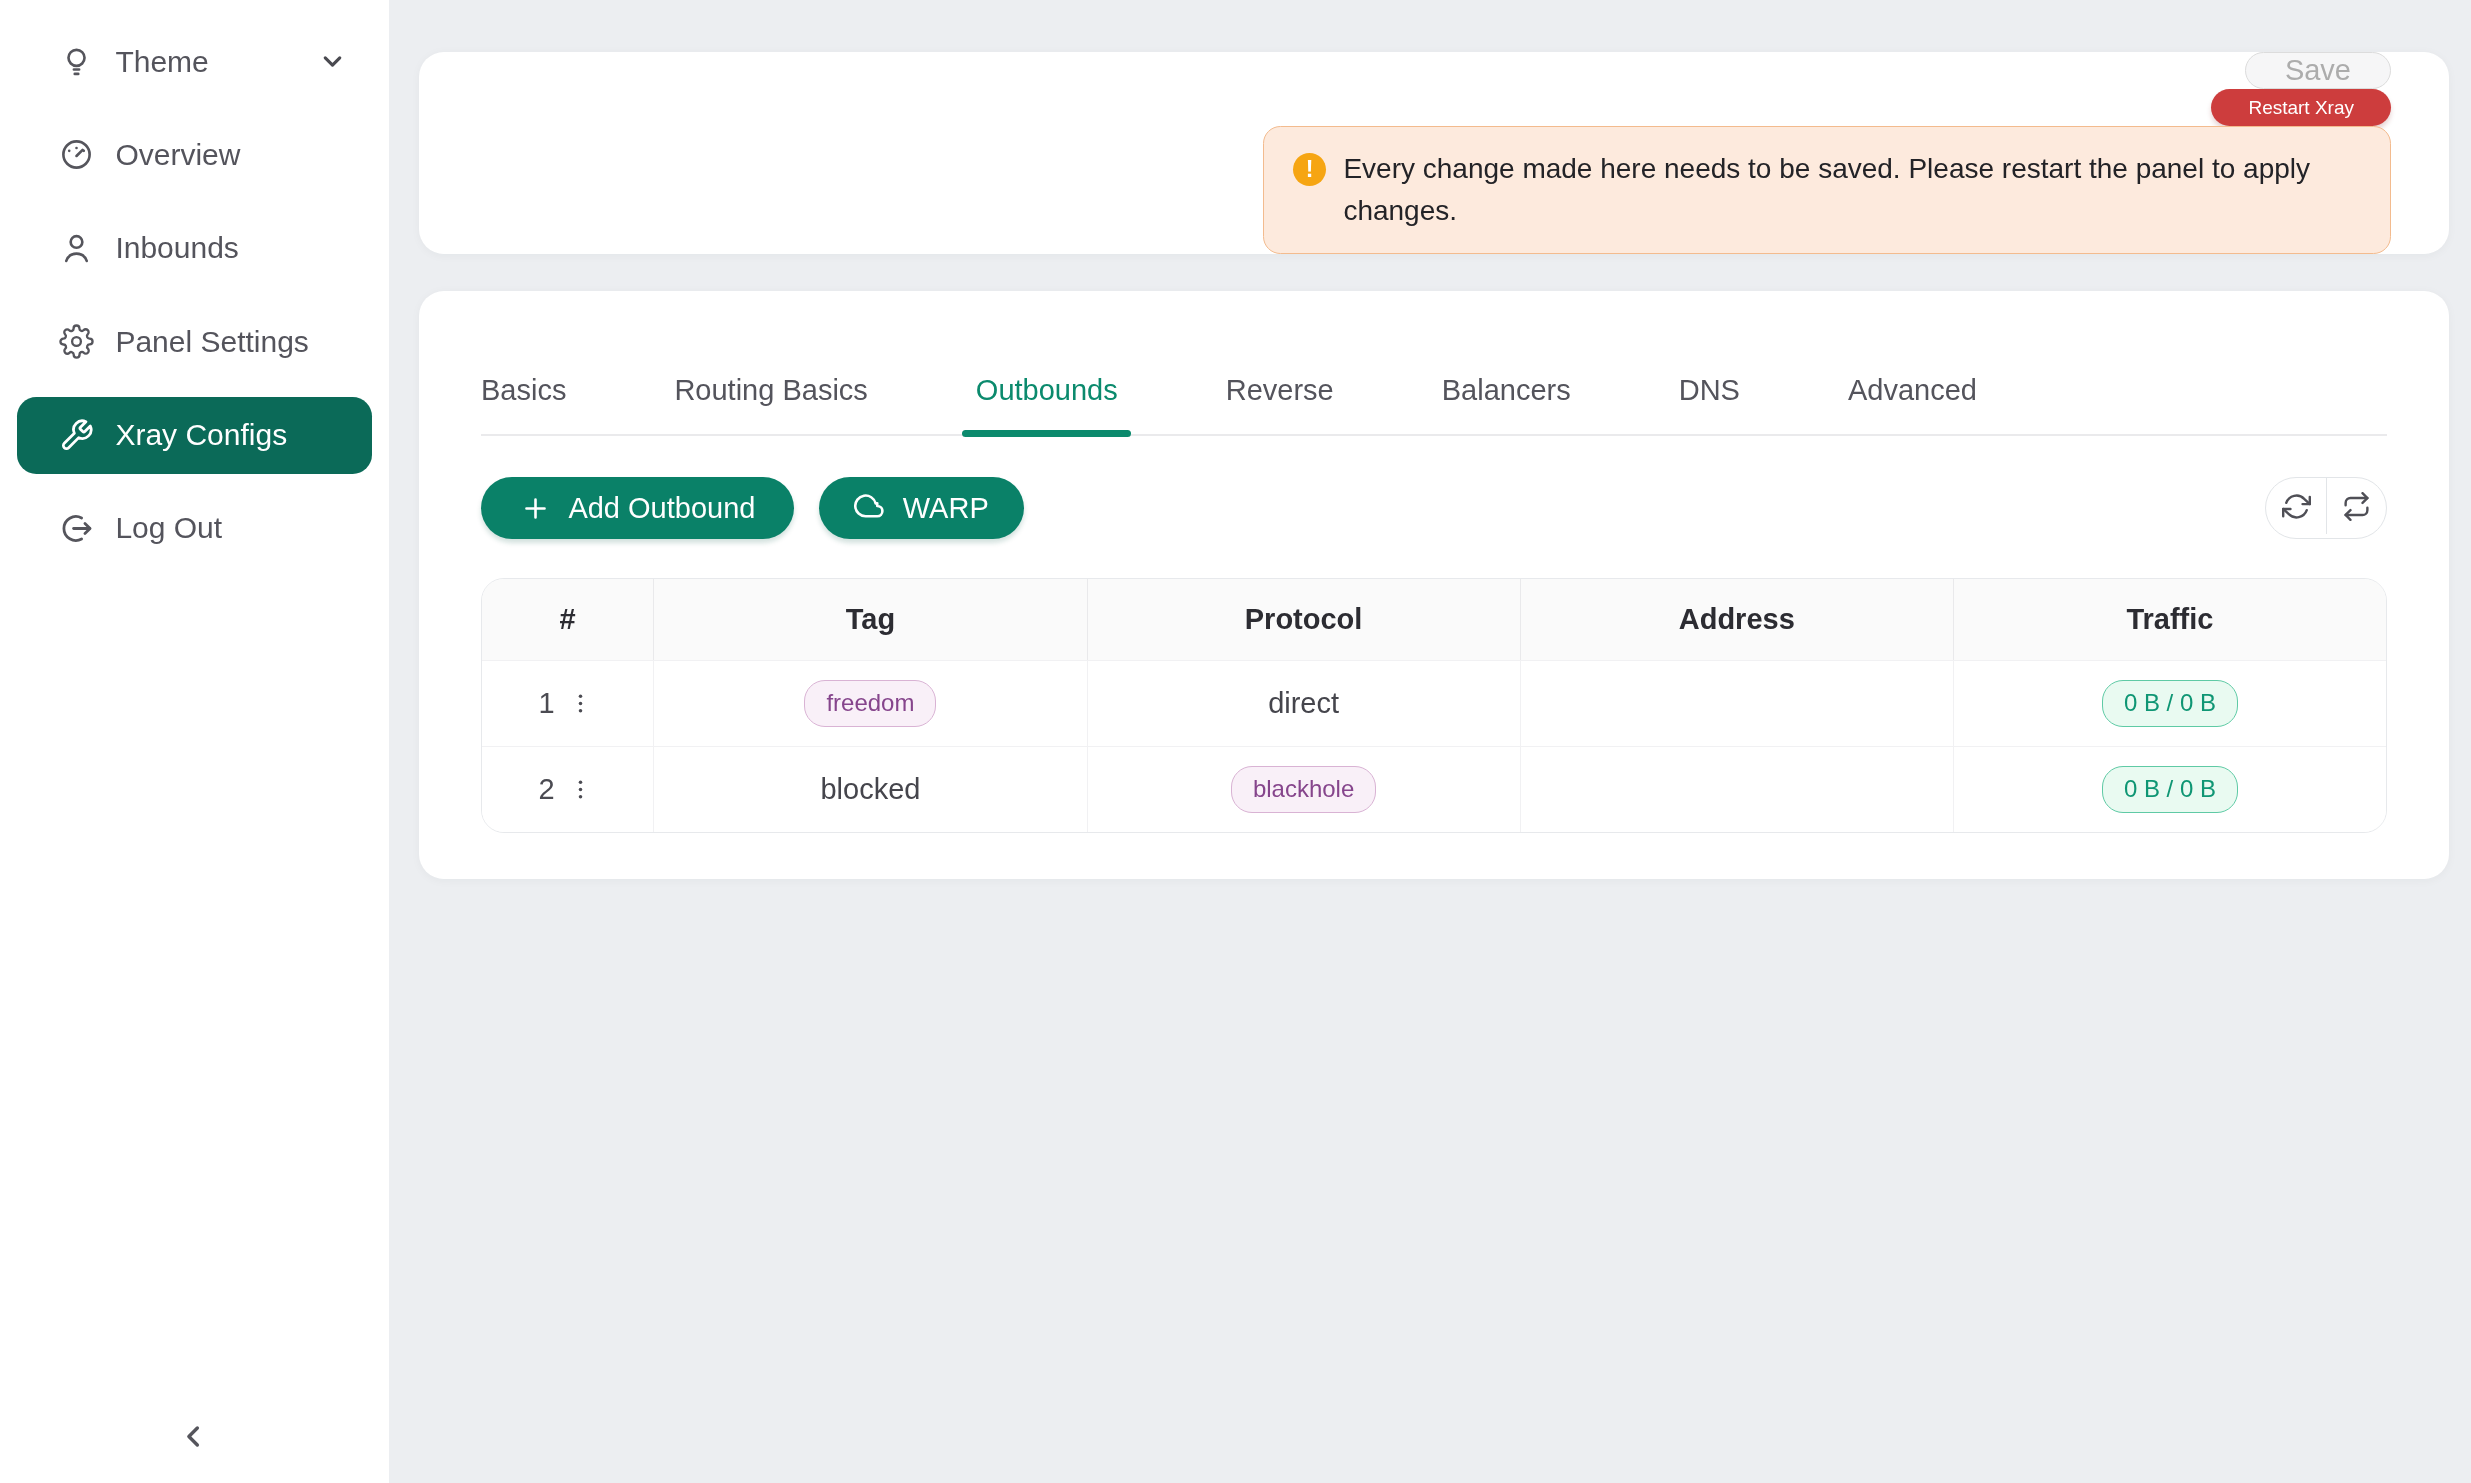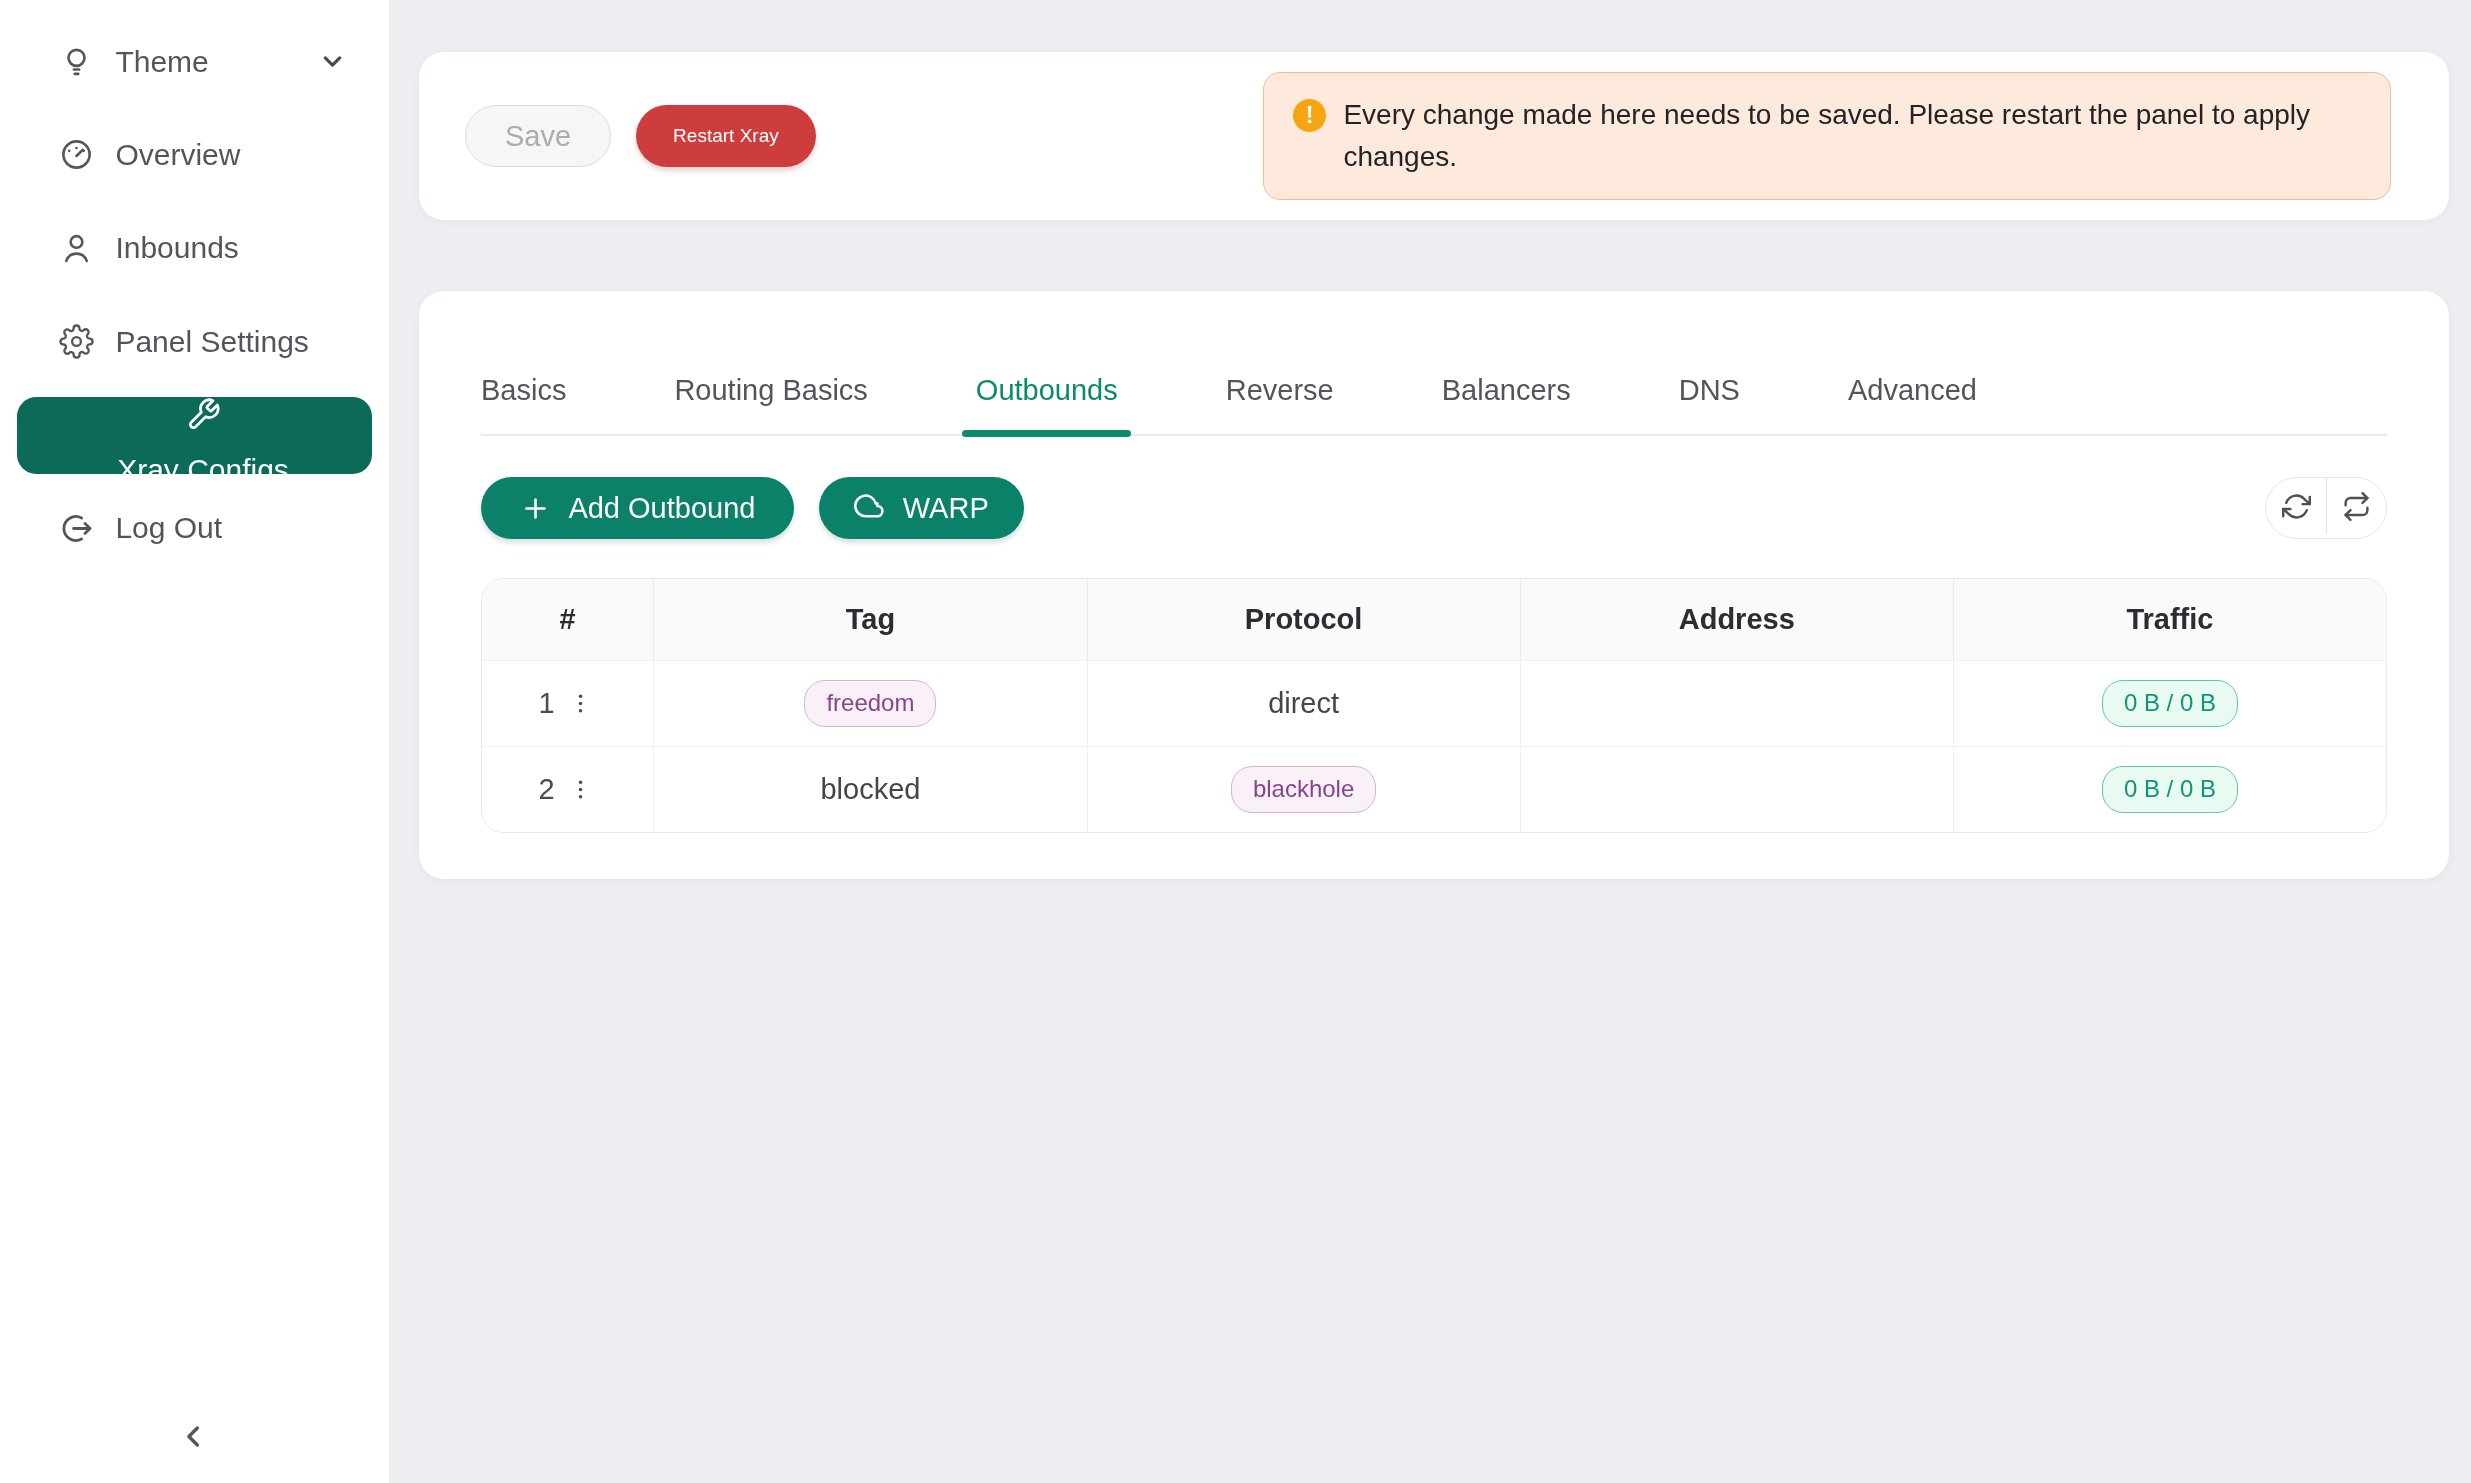--- a/index.html
+++ b/index.html
@@ -17,36 +17,36 @@
     position:fixed; left:0; top:0; width:389px; height:1483px;
     background:#ffffff;
   }
   .nav { padding:23px 17.4px 0 17.4px; display:flex; flex-direction:column; gap:16.4px; }
   .nav-item {
     height:77px; border-radius:19.3px; display:flex; align-items:center;
     padding:0 25px 0 42px; gap:21px;
     color:#54545c; font-size:30px; cursor:pointer; user-select:none;
   }
   .nav-item .nav-icon { width:35px; height:35px; flex:none; color:#55555c; }
-  .nav-item.selected { background:#0b6a58; color:#ffffff;flex-direction:column; }
+  .nav-item.selected { background:#0b6a58; color:#ffffff; }
   .nav-item.selected .nav-icon { color:#ffffff; }
   .nav-item .chev { margin-left:auto; width:29px; height:29px; color:#4a4a50; }
   .collapse-btn {
     position:absolute; left:162px; bottom:15.4px; width:62px; height:62px;
     display:flex; align-items:center; justify-content:center;
     color:#55555c; cursor:pointer;
   }
 
   
   .main { margin-left:389px; position:relative; height:100%; }
   .card {
     position:absolute; left:30px; width:2030px; background:#ffffff;
     border-radius:25px; box-shadow:0 1.9px 9.7px rgba(30,40,50,0.04);
   }
-  .card-top { top:52px; height:168px; display:flex; align-items:center; padding:0 58px 0 46px; }
+  .card-top { top:52px; height:202px; display:flex; align-items:flex-end; padding:0 58px 0 46px;flex-direction:column; }
 
   .btn { border:none; cursor:pointer; font-family:inherit; display:inline-flex; align-items:center; justify-content:center; }
   .btn-save {
     height:62px; padding:0 39px; border-radius:965px;
     background:#f6f6f7; border:1.9px solid #dcdcdc; color:#acacac; font-size:29px;
     cursor:not-allowed;
   }
   .btn-restart {
     height:62px; padding:0 37px; border-radius:965px; margin-left:25px;
     background:#cd3d3d; color:#ffffff; font-size:19px;

